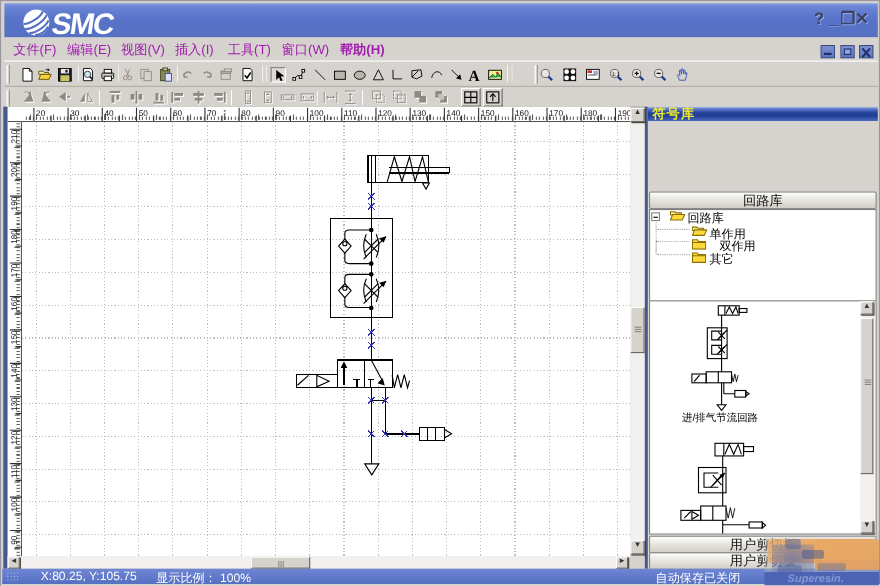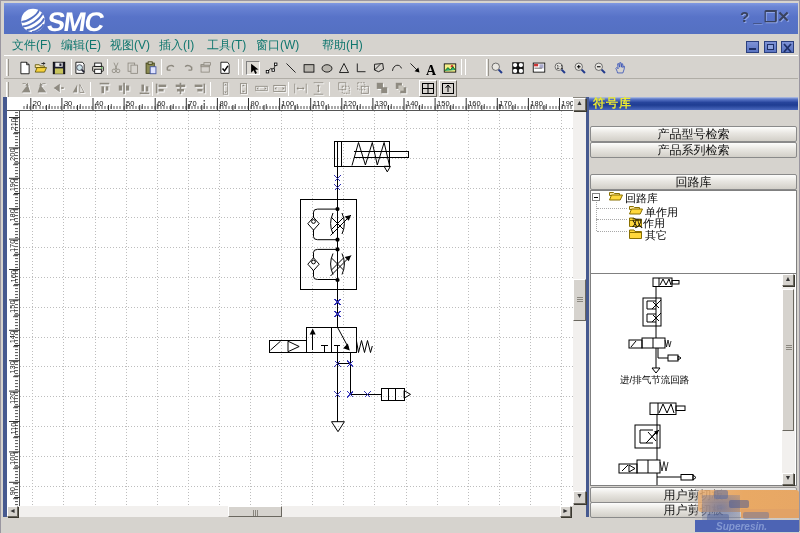--- a/index.html
+++ b/index.html
@@ -2,21 +2,21 @@
 <html><head><meta charset="utf-8">
 <style>
 * { margin:0; padding:0; box-sizing:border-box; }
 html,body { width:800px; height:533px; overflow:hidden; font-family:"Liberation Sans",sans-serif; }
 #win { position:absolute; left:0; top:0; width:800px; height:533px; background:#d6d3ce; border:1px solid #9a96a0; }
 #titlebar { position:absolute; left:3px; top:2px; width:794px; height:31px;
   background:linear-gradient(180deg,#8099e2 0%,#6a84d4 12%,#5873c8 45%,#5470c2 100%); }
 #title-text { position:absolute; left:94px; top:10px; color:#fff; font-size:12px; font-weight:bold; letter-spacing:-0.1px; }
 #winbtns { position:absolute; right:8px; top:5px; color:#39425e; font-size:15px; font-weight:bold; text-shadow:1px 1px 0 #8fa5e6; letter-spacing:0; }
 #winbtns span { display:inline-block; width:13px; text-align:center; }
-#menubar { position:absolute; left:3px; top:33px; width:794px; height:20px; background:#d6d3ce; font-size:12px; color:#0f766e; }
+#menubar { position:absolute; left:3px; top:33px; width:794px; height:20px; background:#d6d3ce; font-size:12px; color:#a21caf; }
 #menubar > span { position:absolute; top:3px; }
 #mdibtns { position:absolute; right:4px; top:7px; }
 .mdib { display:inline-block; width:13px; height:12px; background:linear-gradient(180deg,#7e92d6,#5a74c2); border:1px solid #2a3f7e; margin-left:1px; position:relative; }
 #tb1 { position:absolute; left:3px; top:54px; width:794px; height:23px; background:#d6d3ce; border-top:1px solid #fff; }
 #tb2 { position:absolute; left:3px; top:77px; width:794px; height:20px; background:#d6d3ce; border-top:1px solid #b0ada6; }
 .ic { position:absolute; }
 .vsep { position:absolute; top:3px; width:1px; height:16px; background:#9a968c; border-right:1px solid #fff; }
 .grip { position:absolute; top:3px; width:3px; height:17px; background:#e3e1dc; border-left:1px solid #fff; border-right:1px solid #98948c; }
 #lstrip { position:absolute; left:2px; top:96px; width:4px; height:420px; background:#46598f; }
 #rstrip { position:absolute; left:585px; top:96px; width:3px; height:420px; background:#46598f; }
@@ -55,21 +55,21 @@
     </svg>
     <div id="winbtns"><span>?</span><span>_</span><span>❐</span><span>✕</span></div>
   </div>
   <div id="menubar">
       <span style="left:8px;">文件(F)</span>
       <span style="left:57px;">编辑(E)</span>
       <span style="left:106px;">视图(V)</span>
       <span style="left:155px;">插入(I)</span>
       <span style="left:203px;">工具(T)</span>
       <span style="left:252px;">窗口(W)</span>
-      <span style="left:318px;">帮助(H)</span>
+      <span style="left:305px;font-weight:bold;">帮助(H)</span>
     <div id="mdibtns">
       <div class="mdib"><div style="position:absolute;left:2px;bottom:2px;width:7px;height:2px;background:#1e2f66;"></div></div>
       <div class="mdib"><div style="position:absolute;left:2px;top:2px;width:7px;height:6px;border:1px solid #1e2f66;background:#8fa3dd;"></div></div>
       <div class="mdib"><svg width="11" height="10" viewBox="0 0 11 10">
             <path d="M2,1 L9,9 M9,1 L2,9" stroke="#1e2f66" stroke-width="1.8"></path>
           </svg></div>
     </div>
   </div>
   <div id="tb1">
     <div class="grip" style="left:2px;"></div>
@@ -573,22 +573,20 @@
   <div id="hscroll">
     <div class="sbtn" style="left:0;top:0;width:11px;height:11px;">◄</div>
     <div class="sbtn" style="right:0;top:0;width:11px;height:11px;">►</div>
     <div class="sthumb" style="left:221px;top:0;width:54px;height:11px;">
         <div style="position:absolute;left:24px;top:3px;width:1px;height:6px;background:#8a877f;box-shadow:2px 0 0 #8a877f,4px 0 0 #8a877f;"></div>
       </div>
   </div>
   <div id="corner"></div>
   <div id="rpanel">
     <div id="phead">符号库</div>
-      <div class="pbtn" style="top:29px;">产品型号检索</div>
-      <div class="pbtn" style="top:45px;">产品系列检索</div>
       <div class="pbtn" style="top:77px;">回路库</div>
     <div id="tree">
 <div style="position:absolute;left:1px;top:2px;width:8px;height:8px;background:#fff;border:1px solid #848484;">
           <div style="position:absolute;left:1px;top:3px;width:4px;height:1px;background:#000;"></div>
         </div>
 <div style="position:absolute;left:5px;top:11px;width:1px;height:29px;border-left:1px dotted #a8a8a8;"></div>
 <div style="position:absolute;left:6px;top:17px;width:30px;height:1px;border-top:1px dotted #a8a8a8;"></div>
 <div style="position:absolute;left:6px;top:28px;width:30px;height:1px;border-top:1px dotted #a8a8a8;"></div>
 <div style="position:absolute;left:5px;top:28px;width:1px;height:12px;border-left:1px dotted #a8a8a8;"></div>
 <div style="position:absolute;left:6px;top:40px;width:30px;height:1px;border-top:1px dotted #a8a8a8;"></div>
@@ -599,21 +597,21 @@
 <div class="tlabel" style="left:34px;top:0px;">回路库</div>
 <div style="position:absolute;left:38px;top:13px;"><svg width="14" height="11" viewBox="0 0 14 11">
             <path d="M0.5,2.5 h4 l1,1 h5 v2 h-10 z" fill="#ffe9a0" stroke="#8a7000"></path>
             <path d="M0.5,10 l2,-5 h11 l-2.3,5 z" fill="#ffd83c" stroke="#8a7000"></path>
           </svg></div>
 <div class="tlabel" style="left:54px;top:14px;">单作用</div>
 <div style="position:absolute;left:38px;top:24.5px;"><svg width="13" height="11" viewBox="0 0 13 11">
             <path d="M0.5,2 h4.5 l1,1.5 h6.5 v7 h-12 z" fill="#ffd83c" stroke="#8a7000"></path>
             <path d="M0.5,4.5 h12" stroke="#8a7000"></path>
           </svg></div>
-<div class="tlabel" style="left:41px;top:25px;">双作用</div>
+<div class="tlabel" style="left:63px;top:25px;">双作用</div>
 <div style="position:absolute;left:38px;top:36.5px;"><svg width="13" height="11" viewBox="0 0 13 11">
             <path d="M0.5,2 h4.5 l1,1.5 h6.5 v7 h-12 z" fill="#ffd83c" stroke="#8a7000"></path>
             <path d="M0.5,4.5 h12" stroke="#8a7000"></path>
           </svg></div>
 <div class="tlabel" style="left:54px;top:37px;">其它</div>
 </div>
     <div id="preview">
       <svg width="205" height="211" viewBox="589 273 205 211">
         <rect x="651" y="277" width="19" height="8.5" fill="none" stroke="#000" stroke-width="1"></rect>
           <line x1="657" y1="277" x2="657" y2="285.5" stroke="#000" stroke-width="1"></line>
@@ -667,20 +665,26 @@
         <div class="sbtn" style="left:0;top:0;width:12px;height:12px;">▲</div>
         <div class="sbtn" style="left:0;bottom:0;width:12px;height:12px;">▼</div>
         <div class="sthumb" style="left:0;top:15px;width:12px;height:142px;">
             <div style="position:absolute;left:3px;top:55px;width:6px;height:1px;background:#8a877f;box-shadow:0 2px 0 #8a877f,0 4px 0 #8a877f;"></div>
           </div>
       </div>
     </div>
     <div class="pbtn" style="top:390px;">用户剪切板</div>
     <div class="pbtn" style="top:405px;">用户剪切板</div>
   </div>
+  <div id="statusbar">
+    <div style="position:absolute;left:4px;top:3px;width:12px;height:9px;background:radial-gradient(circle 1px at 1px 1px,#c8d2f0 40%,transparent 45%) 0 0/3px 3px;"></div>
+      <span style="position:absolute;left:35px;top:1px;">X:80.25, Y:105.75</span>
+    <span style="position:absolute;left:140px;top:1px;">显示比例： 100%</span>
+    <span style="position:absolute;left:594px;top:1px;">自动保存已关闭</span>
+  </div>
   <div id="botedge"></div>
   <div id="watermark">
     <div style="position:absolute;left:694px;top:485px;width:104px;height:35px;background:linear-gradient(180deg,rgba(185,180,178,0.30),rgba(190,185,185,0.40));"></div>
     <div style="position:absolute;left:697px;top:489px;width:101px;height:22px;background:linear-gradient(90deg,rgba(232,168,104,0.75),#e9a964 45%,#e7a765);border-radius:3px;"></div>
     <div style="position:absolute;left:740px;top:508px;width:58px;height:9px;background:#e2a266;"></div>
     <div style="position:absolute;left:701px;top:494px;width:38px;height:25px;background:radial-gradient(ellipse at 50% 50%,rgba(95,112,165,0.75),rgba(95,112,165,0.25));"></div>
     <div style="position:absolute;left:713px;top:489px;width:14px;height:9px;background:rgba(85,105,160,0.55);border-radius:2px;"></div>
     <div style="position:absolute;left:728px;top:499px;width:20px;height:8px;background:rgba(65,85,150,0.5);border-radius:2px;"></div>
     <div style="position:absolute;left:742px;top:511px;width:26px;height:7px;background:rgba(95,110,160,0.45);border-radius:2px;"></div>
     <div style="position:absolute;left:706px;top:513px;width:22px;height:8px;background:rgba(75,95,155,0.45);border-radius:2px;"></div>

